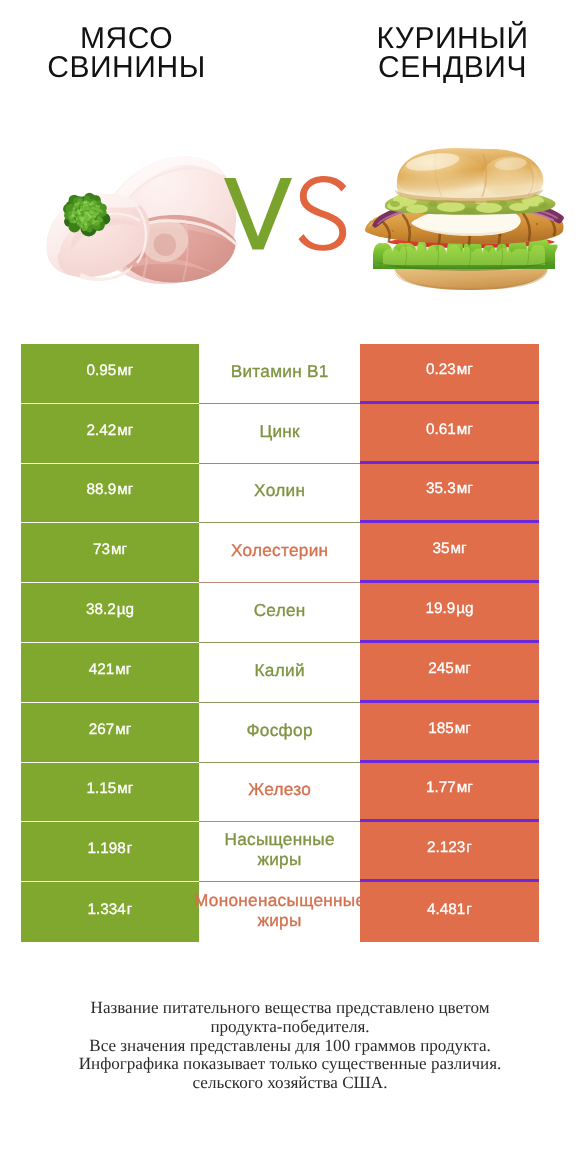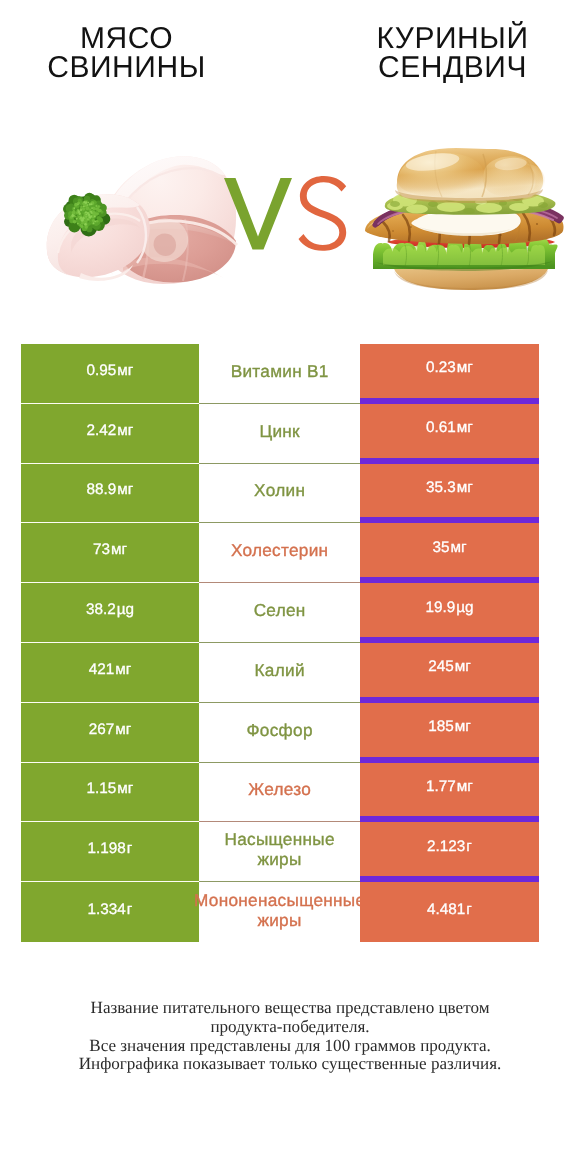--- a/index.html
+++ b/index.html
@@ -28,21 +28,21 @@
   .row{position:relative;height:59.8px;display:flex;align-items:stretch;}
   .cell{display:flex;align-items:center;justify-content:center;box-sizing:border-box;padding-bottom:5px;}
   .cell.left{width:178px;color:#ffffff;font-size:15.3px;font-weight:400;letter-spacing:0;-webkit-text-stroke:0.3px #fff;}
   .cell.right{width:179px;color:#ffffff;font-size:15.3px;font-weight:400;letter-spacing:0;
               position:relative;z-index:2;-webkit-text-stroke:0.3px #fff;}
   .cell.mid{width:161px;font-size:17.2px;letter-spacing:0.3px;text-indent:0.3px;font-weight:400;-webkit-text-stroke:0.35px currentColor;text-align:center;line-height:20px;
             background:#ffffff;position:relative;z-index:1;}
   .cell.mid span{white-space:pre-line;display:block;}
   .cell.mid{overflow:visible;}
   .row .cell.left{background:#80a72e;border-bottom:1px solid #fdfdf4;}
-  .row .cell.right{background:#e16e4b;border-bottom:6px solid #6d28d9;}
+  .row .cell.right{background:#e16e4b;border-bottom:3px solid #6d28d9;}
   .row:last-child .cell.left,.row:last-child .cell.right{border-bottom:0;align-items:center;}
   .row.green .cell.mid{color:#7f9442;border-bottom:1px solid #8d9a64;}
   .row.orange .cell.mid{color:#d4714e;border-bottom:1px solid #b38a79;}
   .row:last-child .cell.mid{border-bottom:0;}
   .unit{font-size:15.3px;font-weight:400;margin-left:1px;}
 
   
   .footer{position:absolute;left:0;top:999px;width:580px;text-align:center;
           font-size:17.1px;line-height:18.8px;color:#2b2b2b;}
   .footer div{white-space:nowrap;font-family:Liberation Serif, serif;}
@@ -763,15 +763,16 @@
           <span class="unit">г</span>
         </div>
       </div>
     </div>
 
   <div class="footer" id="footer">
       <div>Название питательного вещества представлено цветом</div>
       <div>продукта-победителя.</div>
       <div>Все значения представлены для 100 граммов продукта.</div>
       <div>Инфографика показывает только существенные различия.</div>
+      <div>сельского хозяйства США.</div>
     </div>
 
 </div>
 
 </body></html>

